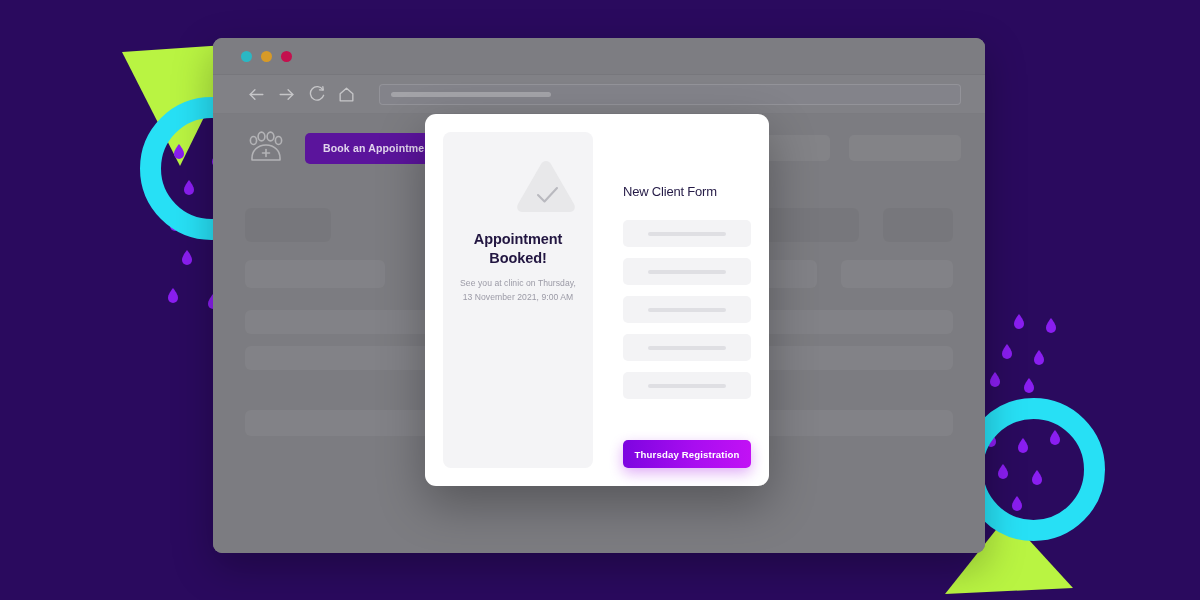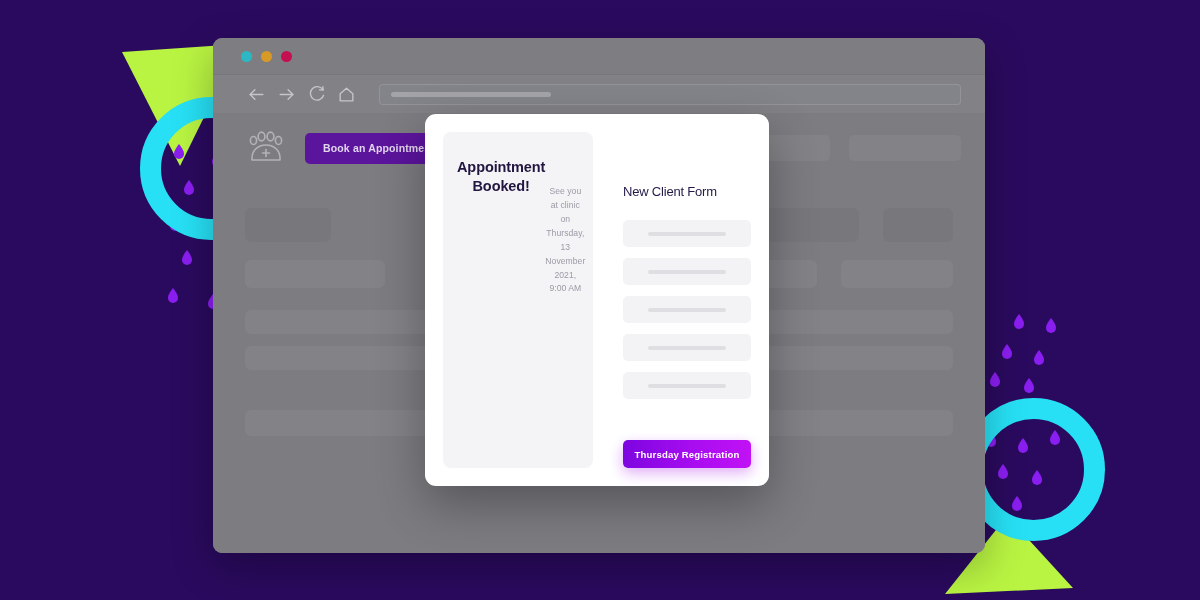--- a/index.html
+++ b/index.html
@@ -147,37 +147,38 @@
     gap: 0;
     box-shadow: 0 18px 48px rgba(0,0,0,.30);
   }
 
   #confirm-panel {
     width: 150px;
     background: #f4f4f6;
     border-radius: 8px;
     padding: 26px 14px 0;
     display: flex;
-    align-items: flex-start;
+    flex-direction: column;
+    align-items: flex-end;
     flex: 0 0 auto;
   }
 
   #check-badge { width: 66px; height: 58px; margin-bottom: 14px; }
   #check-badge svg { display: block; }
 
   #booked-title {
     font-size: 14.5px;
     font-weight: 700;
     color: #221641;
     text-align: center;
     line-height: 1.32;
     letter-spacing: -.1px;
   }
   #booked-sub {
-    margin-top: 27px;
+    margin-top: 9px;
     font-size: 8.6px;
     color: #9b9aa6;
     text-align: center;
     line-height: 1.62;
     letter-spacing: .05px;
   }
 
   #form-panel {
     flex: 1;
     padding: 52px 0 0 30px;

